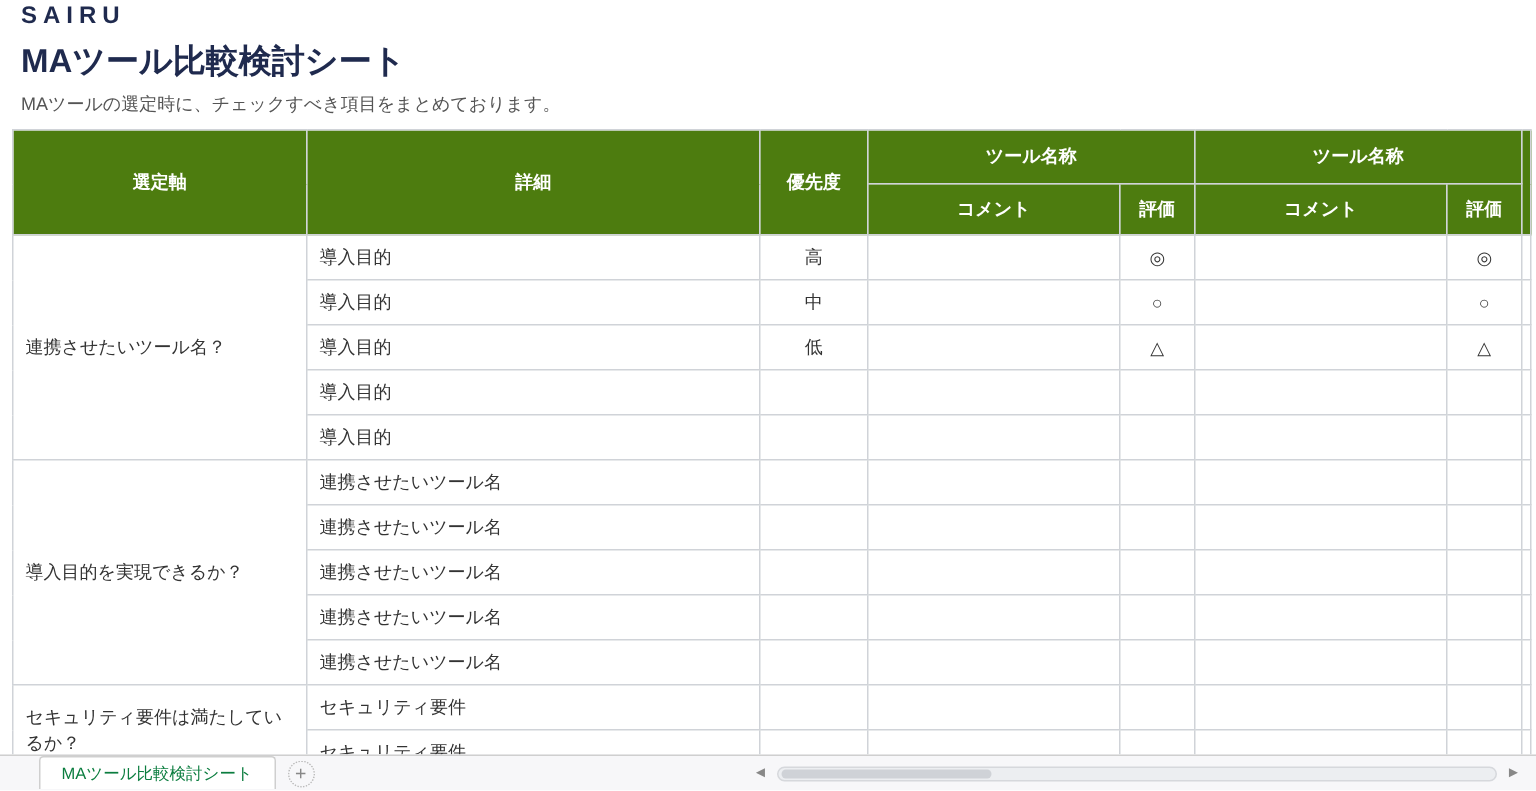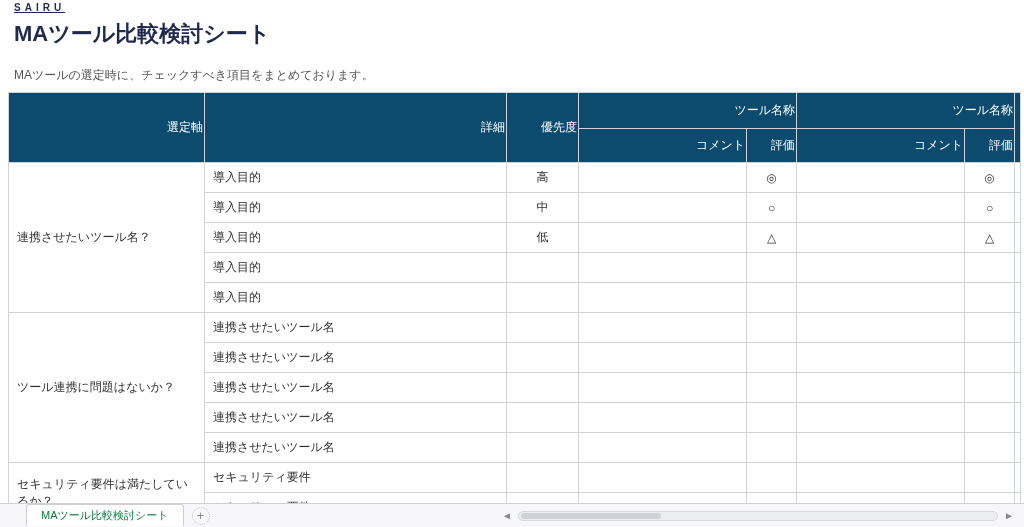--- a/index.html
+++ b/index.html
@@ -16,34 +16,33 @@
   .page {
     display: flex;
     flex-direction: column;
     height: 100%;
   }
   
   .doc-header {
     padding: 2px 14px 8px;
   }
   .brand {
-    font-size: 10px;
+    font-size: 16px;
     letter-spacing: 4px;
     color: #1f2a4e;
     font-weight: 600;
-    text-decoration: underline;
   }
   .title {
     margin: 6px 0 4px;
     font-size: 22px;
     font-weight: 700;
     color: #1f2a4e;
   }
   .subtitle {
-    margin: 18px 0 0;
+    margin: 5px 0 0;
     font-size: 12px;
     color: #555;
   }
 
   
   .sheet-wrap {
     flex: 1;
     overflow: hidden;
     padding-left: 8px;
   }
@@ -51,24 +50,24 @@
     border-collapse: collapse;
     table-layout: fixed;
     width: 1012px;
   }
   table.sheet th, table.sheet td {
     border: 1px solid #d0d3d8;
     font-size: 12px;
     vertical-align: middle;
   }
   table.sheet thead th {
-    background: #0c4a6e;
+    background: #4d7c0f;
     color: #fff;
-    font-weight: 400;
-    text-align: right;
+    font-weight: 700;
+    text-align: center;
     height: 36px;
   }
   table.sheet thead tr.sub th {
     height: 34px;
     margin-top: 48px;
   }
   table.sheet tbody td {
     height: 30px;
     padding: 0 8px;
     color: #333;
@@ -234,21 +233,21 @@
           <tr>
             <td>導入目的</td>
             <td class="center"></td>
             <td></td>
             <td class="center"></td>
             <td></td>
             <td class="center"></td>
             <td></td>
           </tr>
           <tr>
-            <td class="axis" rowspan="5">ツール連携に問題はないか？</td>
+            <td class="axis" rowspan="5">導入目的を実現できるか？</td>
             <td>連携させたいツール名</td>
             <td class="center"></td>
             <td></td>
             <td class="center"></td>
             <td></td>
             <td class="center"></td>
             <td></td>
           </tr>
           <tr>
             <td>連携させたいツール名</td>

